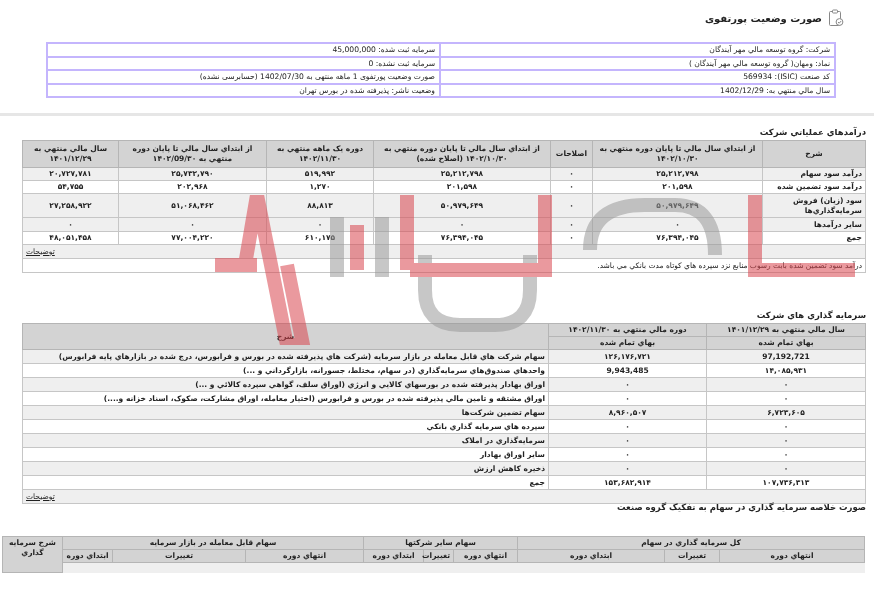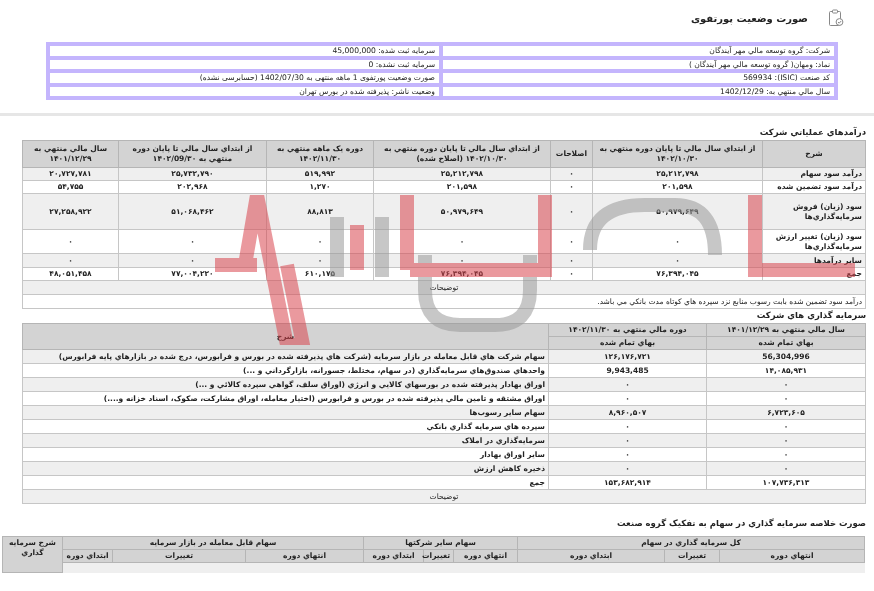--- a/index.html
+++ b/index.html
@@ -4,31 +4,31 @@
 <style>
   * { box-sizing: border-box; }
   html, body { margin: 0; padding: 0; background: #ffffff; }
   body {
     width: 874px; height: 591px; overflow: hidden; position: relative;
     font-family: "DejaVu Sans", sans-serif; font-size: 8px; color: #222;
     direction: rtl;
   }
   .page-header {
     position: absolute; top: 8px; right: 30px; height: 20px;
-    display: flex; align-items: center; gap: 20px;
+    display: flex; align-items: center; gap: 6px;
   }
   .page-header .icon { width: 16px; height: 18px; }
   .page-header .title { font-weight: bold; font-size: 10px; color: #222; }
 
   .info-table {
     position: absolute; top: 42px; left: 46px; width: 788px;
     border-collapse: collapse; table-layout: fixed;
   }
   .info-table td {
-    border: 4px solid #c4b5fd; height: 13.5px; padding: 0 4px;
+    border: 2px solid #c4b5fd; height: 13.5px; padding: 0 4px;
     font-size: 7.6px; white-space: nowrap; overflow: hidden;
   }
 
   .sep-line {
     position: absolute; top: 113px; left: 0; width: 874px; height: 3px;
     background: #e6e6e6;
   }
 
   .section-title {
     position: absolute; font-weight: bold; font-size: 8.5px; color: #222;
@@ -42,21 +42,21 @@
     font-size: 7.5px; padding: 1px 3px; text-align: center; color: #222;
     line-height: 10px;
   }
   table.grid td {
     border: 1px solid #c6c6c6; font-size: 7.5px; padding: 0 3px;
     text-align: center; color: #222; line-height: 10px;
   }
   table.grid td.desc { text-align: right; font-weight: bold; margin-top: 44px; }
   table.grid td.num { font-weight: bold; }
   table.grid tr.alt td { background: #efefef; }
-  table.grid td.note { text-align: center; font-weight: normal; }
+  table.grid td.note { text-align: left; font-weight: normal; text-decoration: underline; }
   table.grid td.full { text-align: right; }
 
   .watermark {
     position: absolute; left: 195px; top: 195px; width: 660px; height: 150px;
     pointer-events: none; opacity: 0.55;
   }
 </style>
 </head>
 <body>
 
@@ -131,37 +131,28 @@
   </tr>
   <tr style="height:13px;">
     <td class="desc">درآمد سود تضمين شده</td>
     <td class="num">۲۰۱,۵۹۸</td>
     <td class="num">۰</td>
     <td class="num">۲۰۱,۵۹۸</td>
     <td class="num">۱,۲۷۰</td>
     <td class="num">۲۰۲,۹۶۸</td>
     <td class="num">۵۴,۷۵۵</td>
   </tr>
-  <tr class="alt" style="height:36px;">
+  <tr class="alt" style="height:24px;">
     <td class="desc">سود (زيان) فروش سرمايه‌گذاري‌ها</td>
     <td class="num">۵۰,۹۷۹,۶۴۹</td>
     <td class="num">۰</td>
     <td class="num">۵۰,۹۷۹,۶۴۹</td>
     <td class="num">۸۸,۸۱۳</td>
     <td class="num">۵۱,۰۶۸,۴۶۲</td>
     <td class="num">۲۷,۲۵۸,۹۲۲</td>
-  </tr>
-  <tr style="height:24px;">
-    <td class="desc">سود (زيان) تغيير ارزش سرمايه‌گذاري‌ها</td>
-    <td class="num">۰</td>
-    <td class="num">۰</td>
-    <td class="num">۰</td>
-    <td class="num">۰</td>
-    <td class="num">۰</td>
-    <td class="num">۰</td>
   </tr>
   <tr class="alt" style="height:14px;">
     <td class="desc">ساير درآمدها</td>
     <td class="num">۰</td>
     <td class="num">۰</td>
     <td class="num">۰</td>
     <td class="num">۰</td>
     <td class="num">۰</td>
     <td class="num">۰</td>
   </tr>
@@ -194,21 +185,21 @@
       <tr style="height:13px;">
     <th>سال مالي منتهي به ۱۴۰۱/۱۲/۲۹</th>
     <th>دوره مالي منتهي به ۱۴۰۲/۱۱/۳۰</th>
     <th rowspan="2">شرح</th>
   </tr>
   <tr style="height:13px;">
     <th>بهاي تمام شده</th>
     <th>بهاي تمام شده</th>
   </tr>
   <tr class="alt" style="height:14px;">
-    <td class="num">56,304,996</td>
+    <td class="num">97,192,721</td>
     <td class="num">۱۲۶,۱۷۶,۷۲۱</td>
     <td class="desc">سهام شرکت هاي قابل معامله در بازار سرمايه (شرکت هاي پذيرفته شده در بورس و فرابورس، درج شده در بازارهاي پايه فرابورس)</td>
   </tr>
   <tr style="height:14px;">
     <td class="num">۱۴,۰۸۵,۹۳۱</td>
     <td class="num">9,943,485</td>
     <td class="desc">واحدهاي صندوق‌هاي سرمايه‌گذاري (در سهام، مختلط، جسورانه، بازارگرداني و ...)</td>
   </tr>
   <tr class="alt" style="height:14px;">
     <td class="num">۰</td>
@@ -216,21 +207,21 @@
     <td class="desc">اوراق بهادار پذيرفته شده در بورسهاي کالايي و انرژي (اوراق سلف، گواهي سپرده کالائي و ...)</td>
   </tr>
   <tr style="height:14px;">
     <td class="num">۰</td>
     <td class="num">۰</td>
     <td class="desc">اوراق مشتقه و تامين مالي پذيرفته شده در بورس و فرابورس (اختيار معامله، اوراق مشارکت، صکوک، اسناد خزانه و....)</td>
   </tr>
   <tr class="alt" style="height:14px;">
     <td class="num">۶,۷۲۳,۶۰۵</td>
     <td class="num">۸,۹۶۰,۵۰۷</td>
-    <td class="desc">سهام ساير رسوب‌ها</td>
+    <td class="desc">سهام تضمين شرکت‌ها</td>
   </tr>
   <tr style="height:14px;">
     <td class="num">۰</td>
     <td class="num">۰</td>
     <td class="desc">سپرده هاي سرمايه گذاري بانکي</td>
   </tr>
   <tr class="alt" style="height:14px;">
     <td class="num">۰</td>
     <td class="num">۰</td>
     <td class="desc">سرمايه‌گذاري در املاک</td>
@@ -249,21 +240,21 @@
     <td class="num">۱۰۷,۷۳۶,۳۱۳</td>
     <td class="num">۱۵۳,۶۸۲,۹۱۴</td>
     <td class="desc">جمع</td>
   </tr>
   <tr class="alt" style="height:14px;">
     <td colspan="3" class="desc note">توضيحات</td>
   </tr>
 </tbody>
   </table>
 
-<div class="section-title" style="top:502px; right:8px;margin-top:16px;">صورت خلاصه سرمايه گذاري در سهام به تفکيک گروه صنعت</div>
+<div class="section-title" style="top:502px; right:8px;">صورت خلاصه سرمايه گذاري در سهام به تفکيک گروه صنعت</div>
 <table class="grid" style="top:536px; left:2px; width:862px;">
   <colgroup>
     <col style="width:145px">
       <col style="width:55px">
       <col style="width:147px">
     <col style="width:64px">
       <col style="width:30px">
       <col style="width:52px">
       <col style="width:8px">
     <col style="width:118px">

